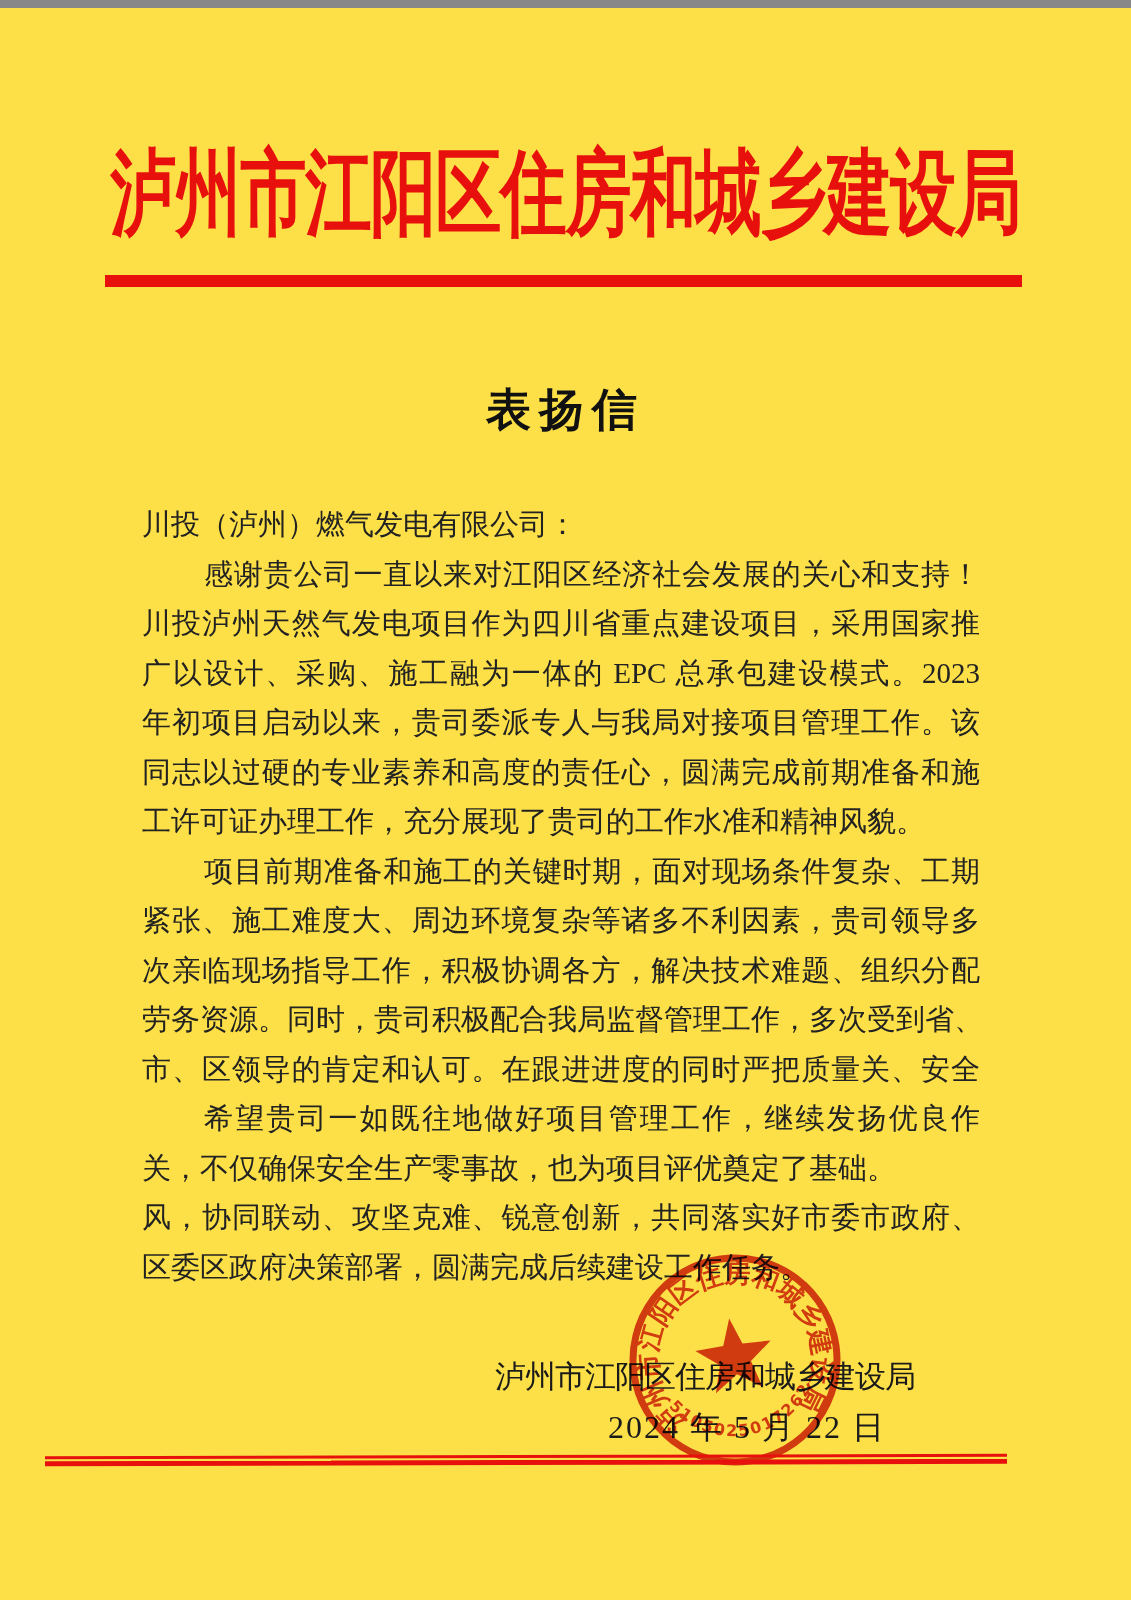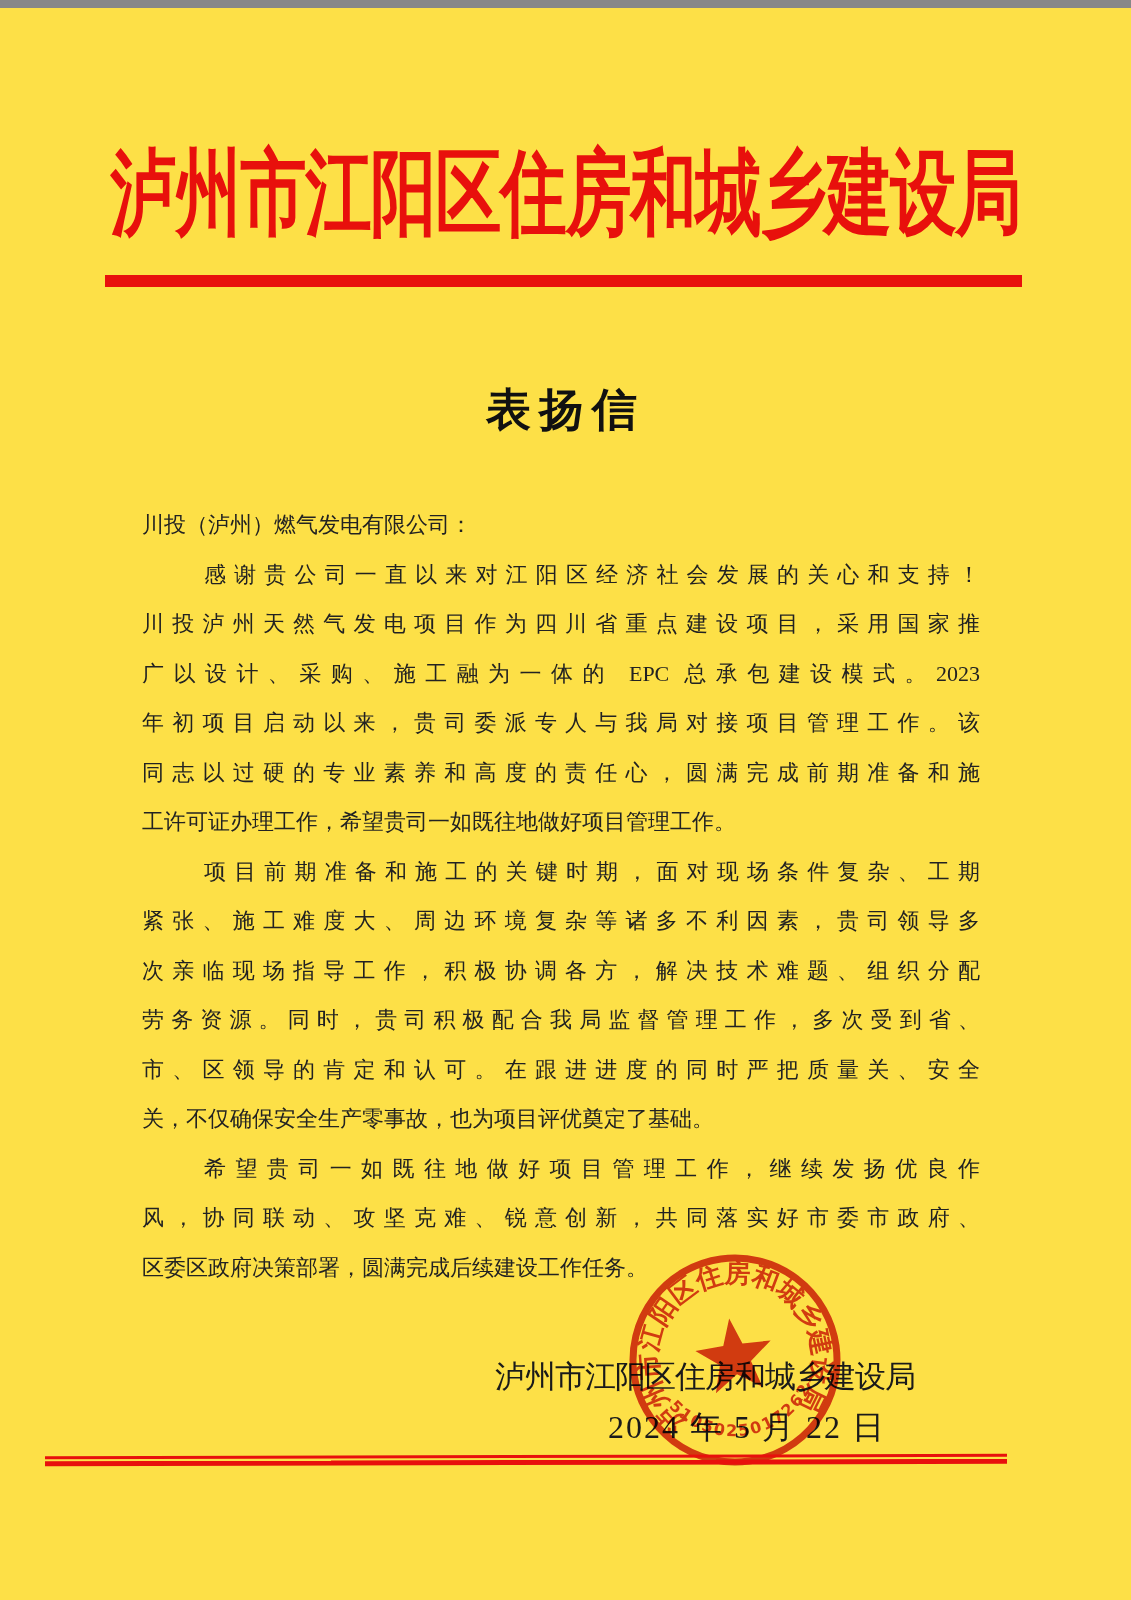--- a/index.html
+++ b/index.html
@@ -34,21 +34,21 @@
     position:absolute;top:372px;left:0;width:1131px;
     text-align:center;
     font-weight:bold;
     font-size:45px;
     letter-spacing:8px;
     color:#111;
   }
   
   .body-block{
     position:absolute;top:492px;left:142px;width:838px;
-    font-size:22px;
+    font-size:29px;
     color:#222;
   }
   .tline{
     height:49.5px;
     line-height:49.5px;
     white-space:nowrap;
     text-align:justify;
     text-align-last:justify;
     overflow:hidden;
   }
@@ -95,28 +95,28 @@
 
   <div class="doc-title">表扬信</div>
 
   <div class="body-block">
     <div class="tline noStretch">川投（泸州）燃气发电有限公司：</div>
     <div class="tline indent">感谢贵公司一直以来对江阳区经济社会发展的关心和支持！</div>
     <div class="tline">川投泸州天然气发电项目作为四川省重点建设项目，采用国家推</div>
     <div class="tline">广以设计、采购、施工融为一体的 EPC 总承包建设模式。2023</div>
     <div class="tline">年初项目启动以来，贵司委派专人与我局对接项目管理工作。该</div>
     <div class="tline">同志以过硬的专业素养和高度的责任心，圆满完成前期准备和施</div>
-    <div class="tline noStretch">工许可证办理工作，希望贵司一如既往地做好项目管理工作。</div>
+    <div class="tline noStretch">工许可证办理工作，充分展现了贵司的工作水准和精神风貌。</div>
     <div class="tline indent">项目前期准备和施工的关键时期，面对现场条件复杂、工期</div>
     <div class="tline">紧张、施工难度大、周边环境复杂等诸多不利因素，贵司领导多</div>
     <div class="tline">次亲临现场指导工作，积极协调各方，解决技术难题、组织分配</div>
     <div class="tline">劳务资源。同时，贵司积极配合我局监督管理工作，多次受到省、</div>
     <div class="tline">市、区领导的肯定和认可。在跟进进度的同时严把质量关、安全</div>
+    <div class="tline indent">希望贵司一如既往地做好项目管理工作，继续发扬优良作</div>
     <div class="tline noStretch">关，不仅确保安全生产零事故，也为项目评优奠定了基础。</div>
-    <div class="tline indent">希望贵司一如既往地做好项目管理工作，继续发扬优良作</div>
     <div class="tline">风，协同联动、攻坚克难、锐意创新，共同落实好市委市政府、</div>
     <div class="tline noStretch">区委区政府决策部署，圆满完成后续建设工作任务。</div>
   </div>
 
   <div class="signature">泸州市江阳区住房和城乡建设局</div>
 
   <div class="dateline">2024 年 5 月 22 日</div>
 
   <svg class="seal" viewBox="0 0 220 220" xmlns="http://www.w3.org/2000/svg">
     <defs>

